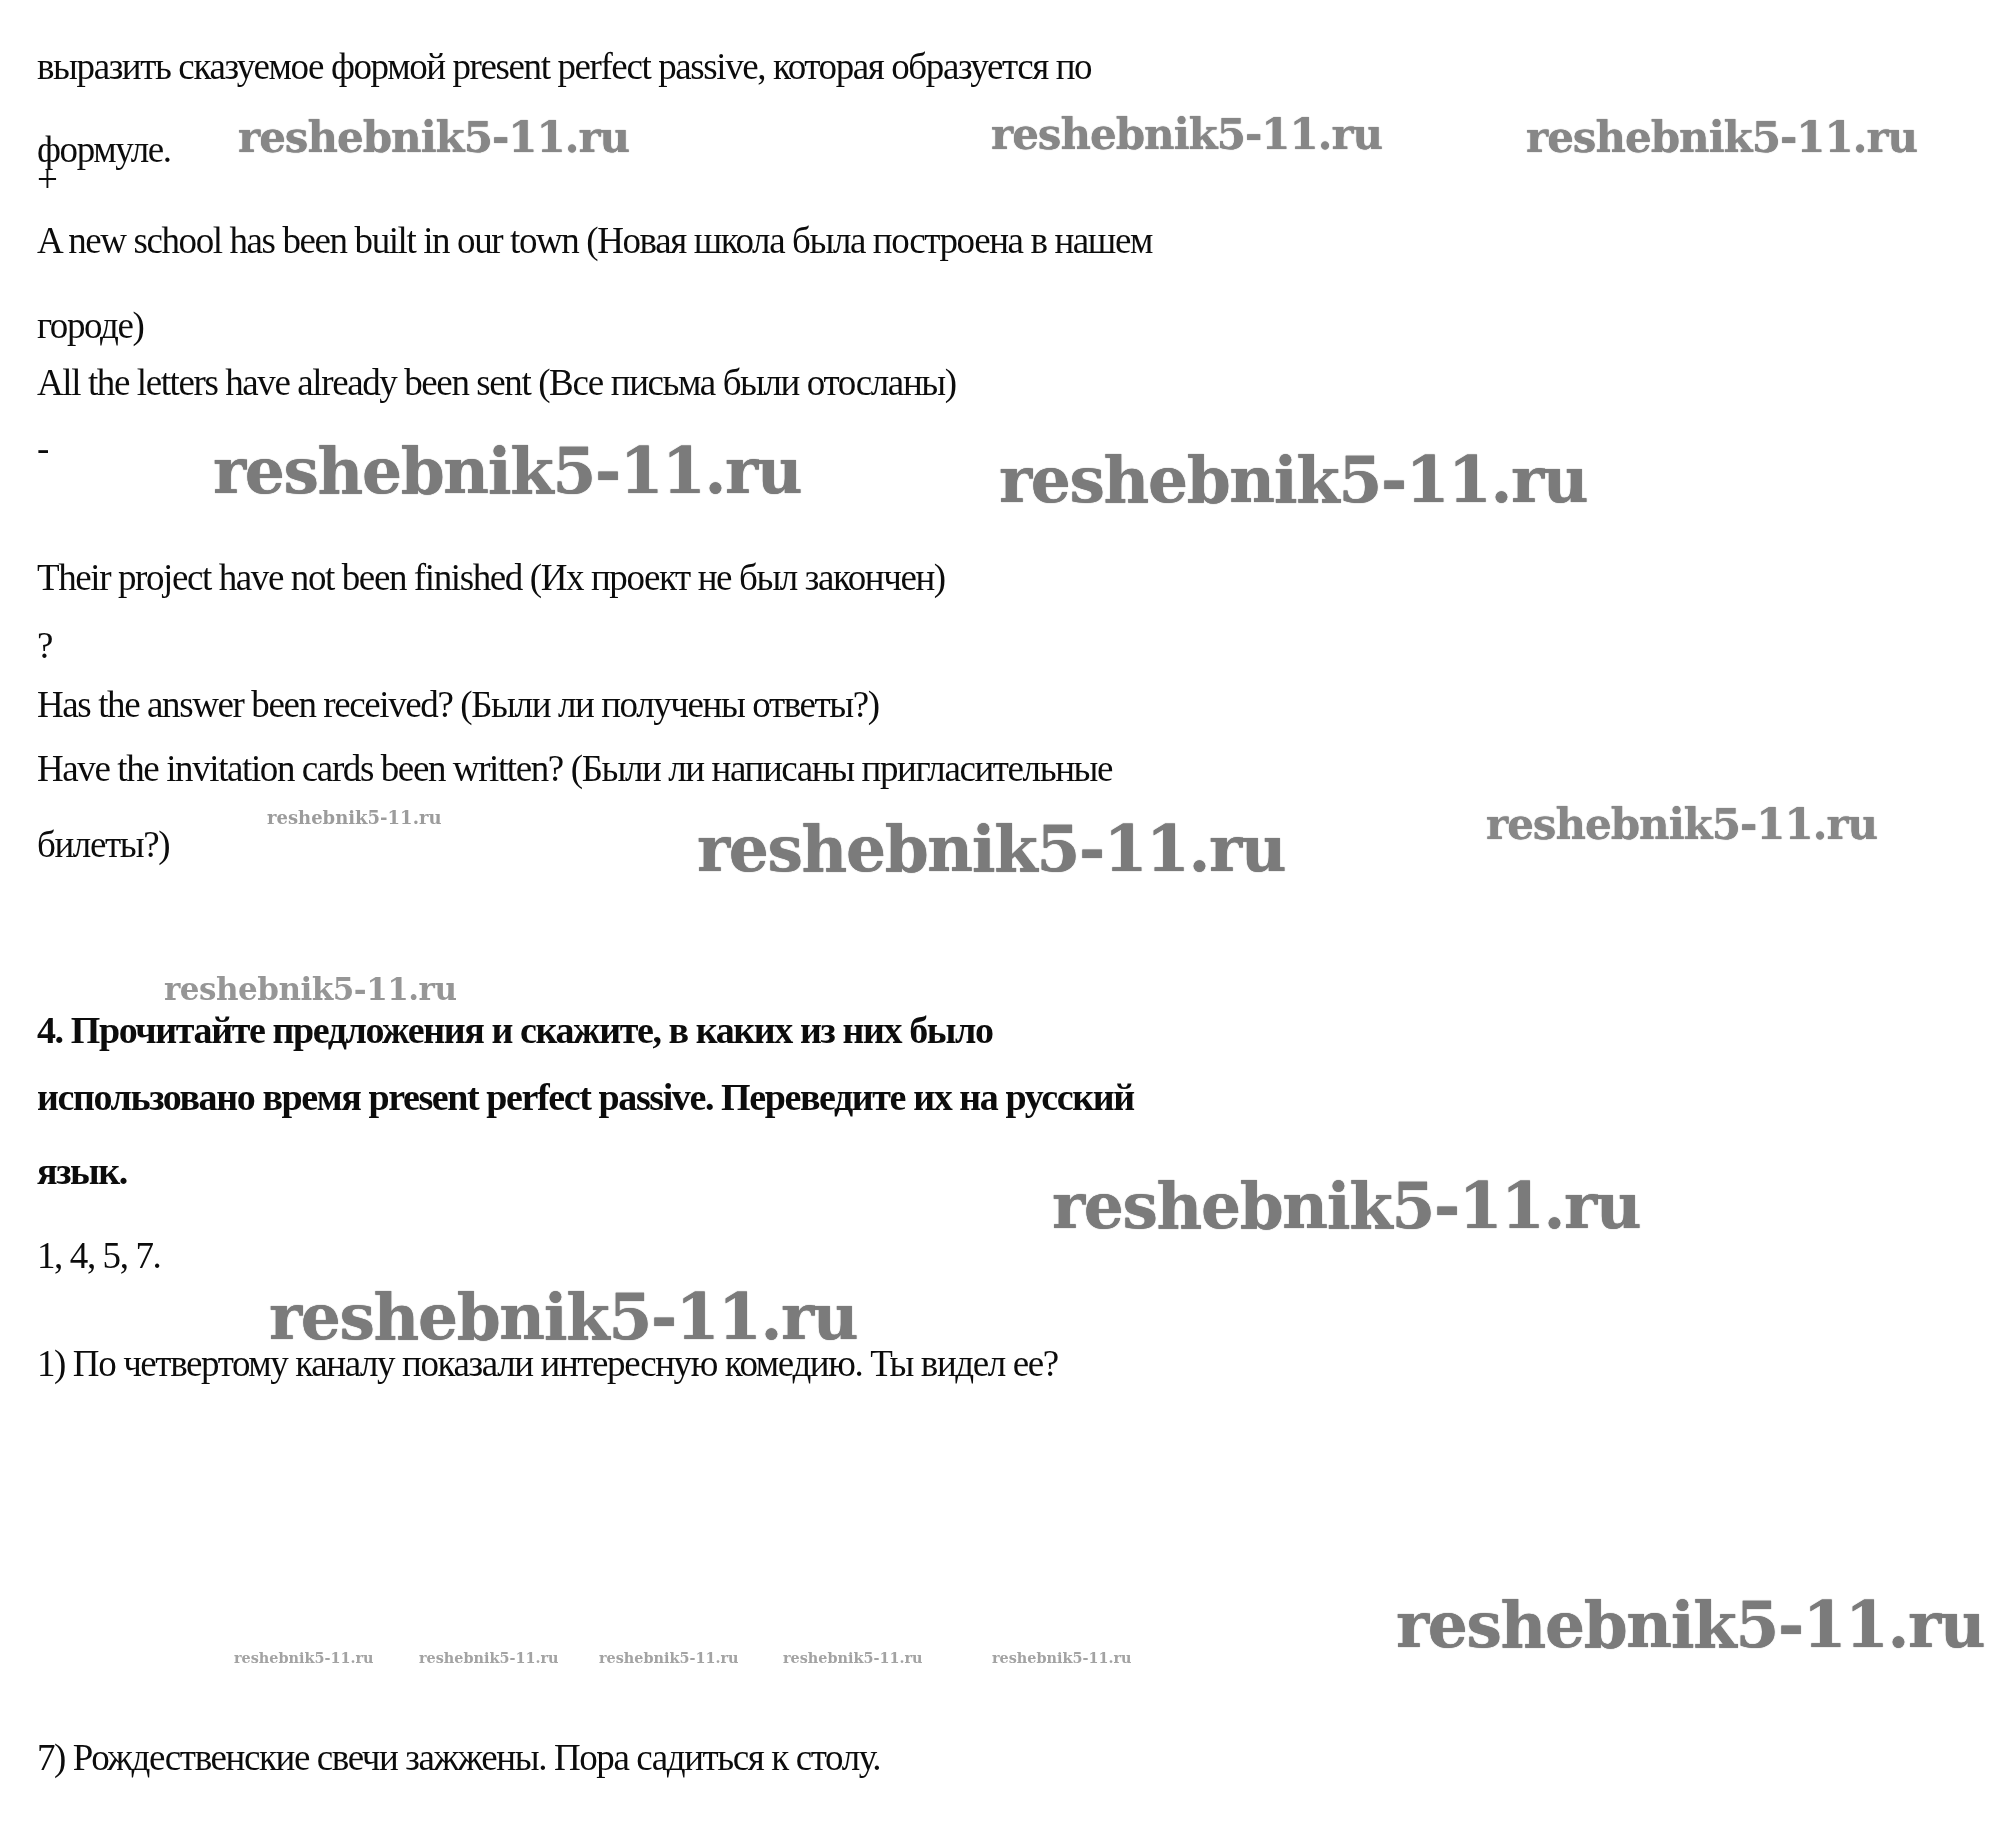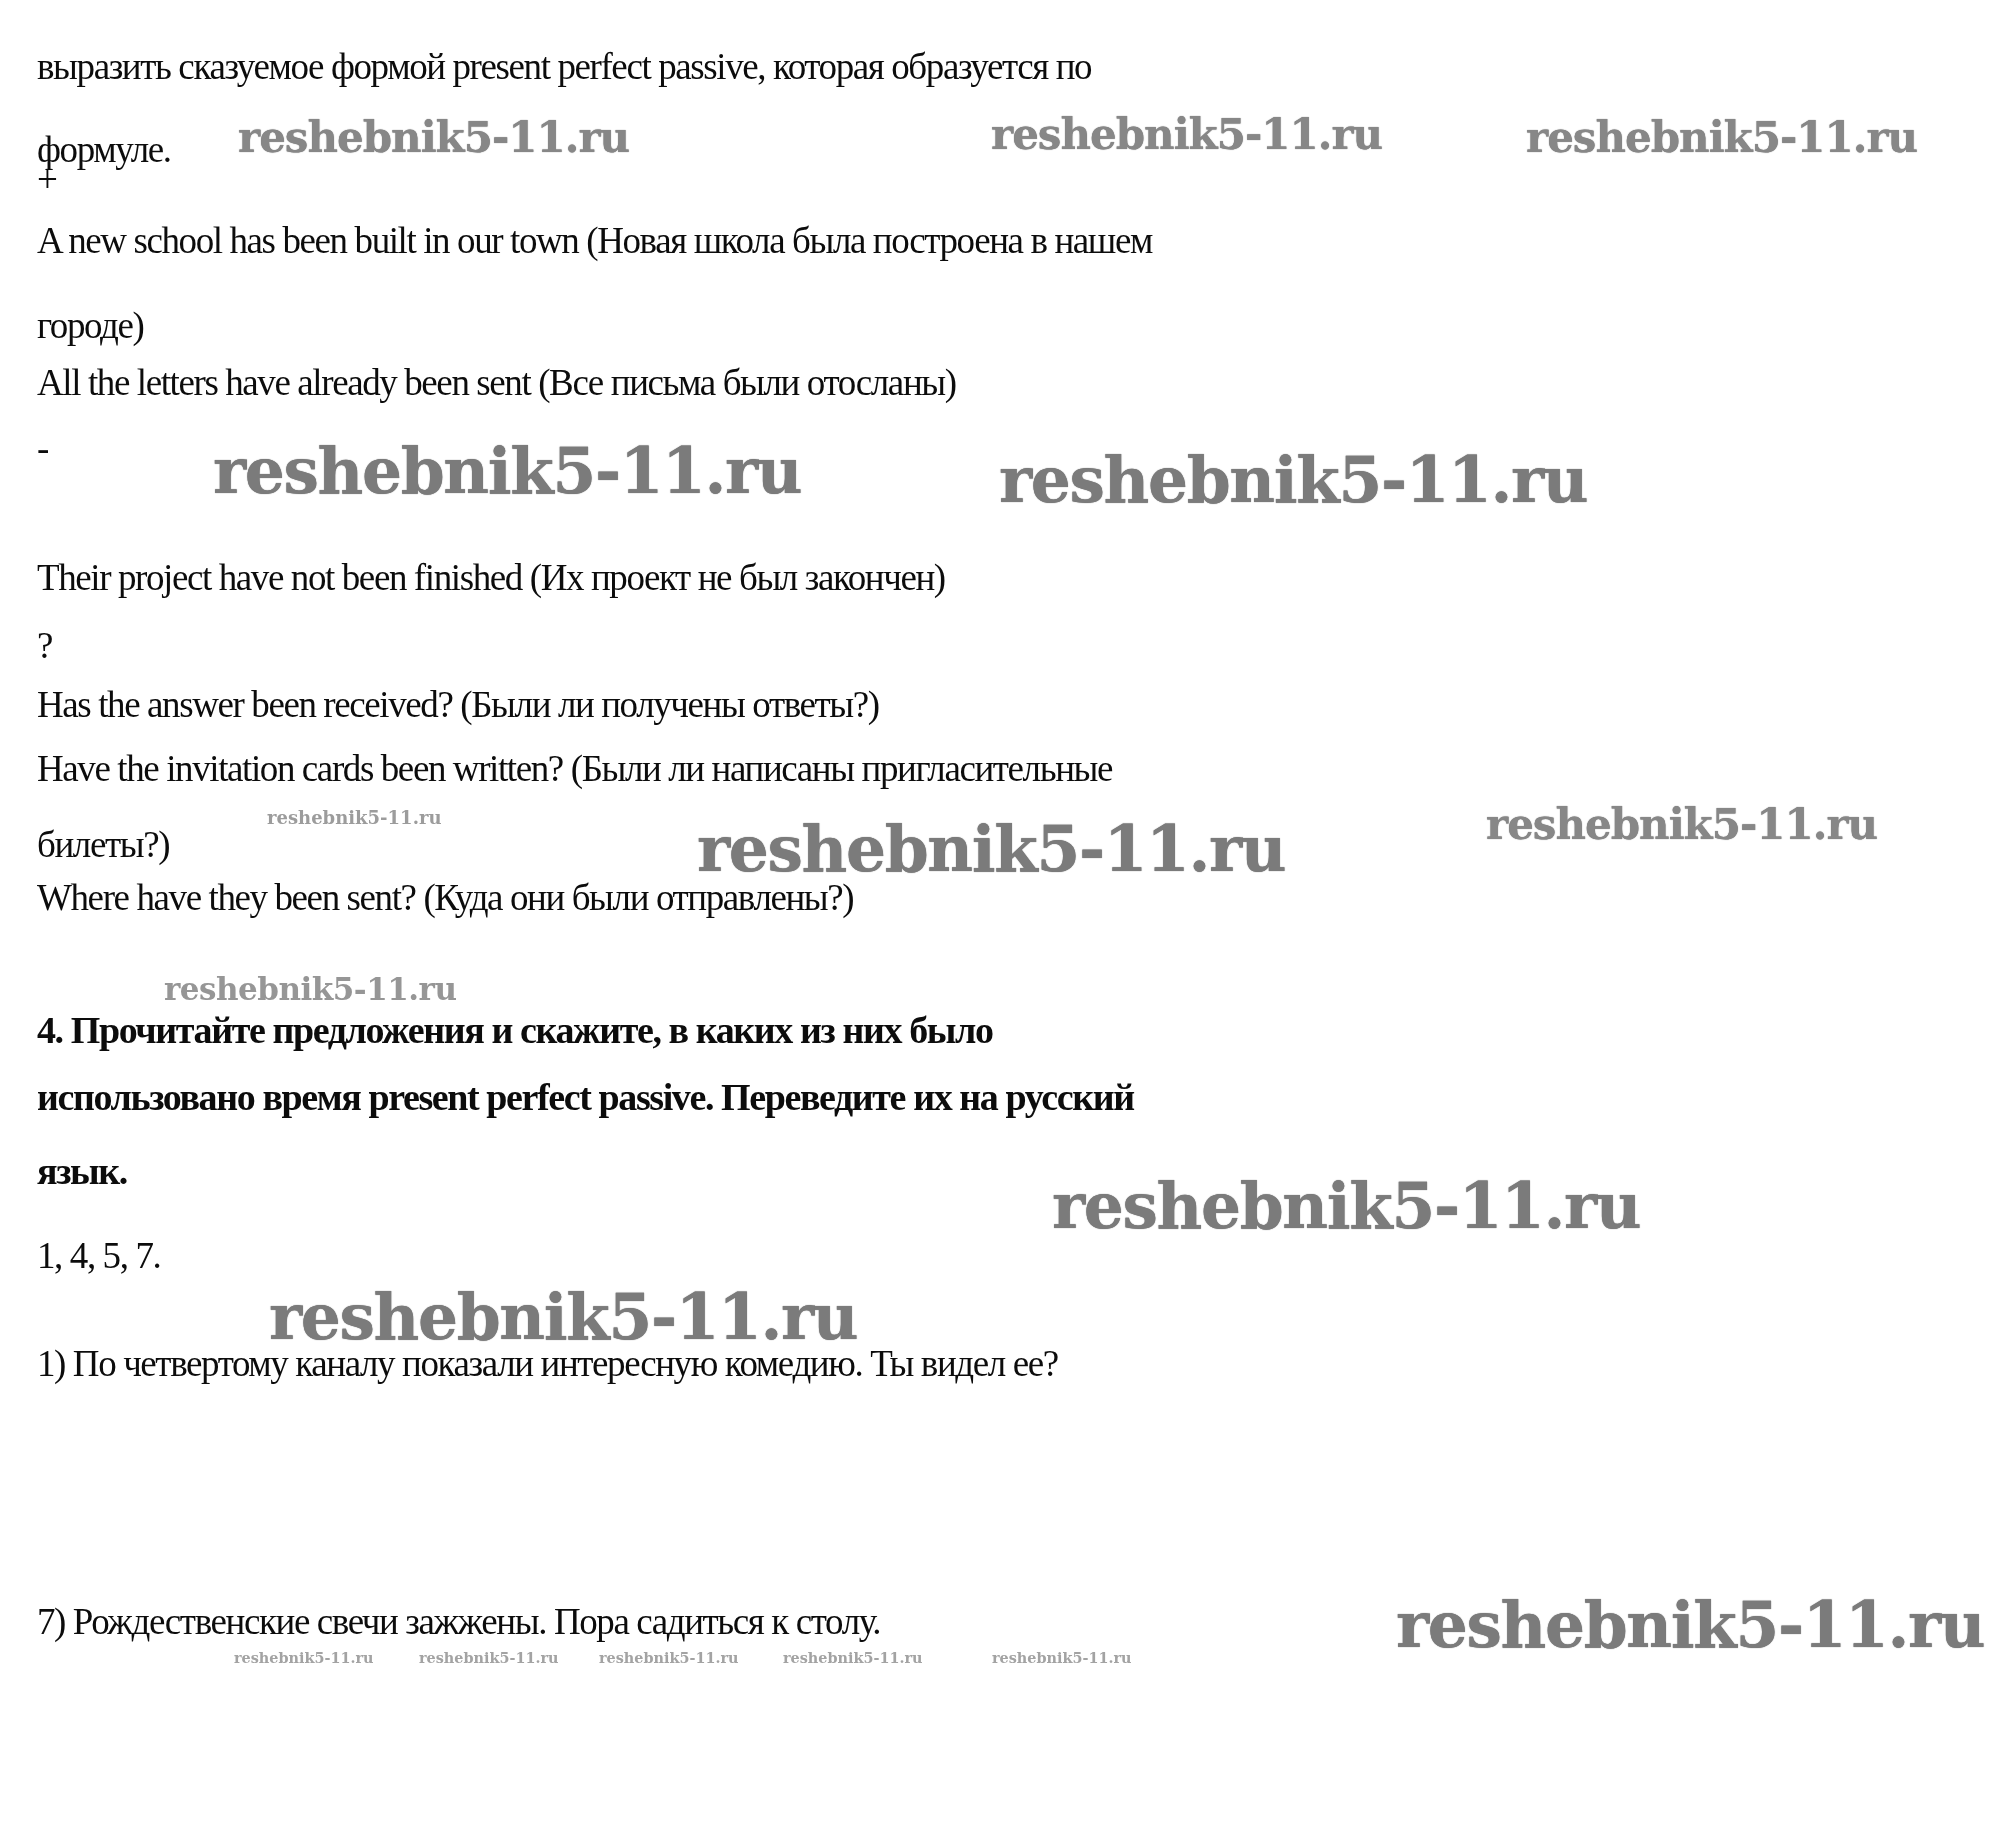--- a/index.html
+++ b/index.html
@@ -38,29 +38,28 @@
   <div class="ln" style="top:161px">+</div>
   <div class="ln" style="top:222px">A new school has been built in our town (Новая школа была построена в нашем</div>
   <div class="ln" style="top:307px">городе)</div>
   <div class="ln" style="top:364px">All the letters have already been sent (Все письма были отосланы)</div>
   <div class="ln" style="top:430px">-</div>
   <div class="ln" style="top:559px">Their project have not been finished (Их проект не был закончен)</div>
   <div class="ln" style="top:627px">?</div>
   <div class="ln" style="top:686px">Has the answer been received? (Были ли получены ответы?)</div>
   <div class="ln" style="top:750px">Have the invitation cards been written? (Были ли написаны пригласительные</div>
   <div class="ln" style="top:826px">билеты?)</div>
-  <div class="ln" style="top:879px">Where have they been sent? (Куда они были отправлены?)</div>
 
   <div class="ln bold" style="top:1011px">4. Прочитайте предложения и скажите, в каких из них было</div>
   <div class="ln bold" style="top:1078px">использовано время present perfect passive. Переведите их на русский</div>
   <div class="ln bold" style="top:1152px">язык.</div>
 
   <div class="ln" style="top:1237px">1, 4, 5, 7.</div>
   <div class="ln" style="top:1345px">1) По четвертому каналу показали интересную комедию. Ты видел ее?</div>
-  <div class="ln" style="top:1603px">7) Рождественские свечи зажжены. Пора садиться к столу.</div>
+  <div class="ln" style="top:1739px">7) Рождественские свечи зажжены. Пора садиться к столу.</div>
 
   <span class="wm wm-md" style="left:238px;top:117px">reshebnik5-11.ru</span>
   <span class="wm wm-md" style="left:991px;top:114px">reshebnik5-11.ru</span>
   <span class="wm wm-md" style="left:1526px;top:117px">reshebnik5-11.ru</span>
   <span class="wm wm-lg" style="left:213px;top:440px">reshebnik5-11.ru</span>
   <span class="wm wm-lg" style="left:999px;top:449px">reshebnik5-11.ru</span>
   <span class="wm wm-tiny" style="left:267px;top:809px">reshebnik5-11.ru</span>
   <span class="wm wm-md" style="left:1486px;top:804px">reshebnik5-11.ru</span>
   <span class="wm wm-lg" style="left:697px;top:818px">reshebnik5-11.ru</span>
   <span class="wm wm-sm" style="left:164px;top:974px">reshebnik5-11.ru</span>

